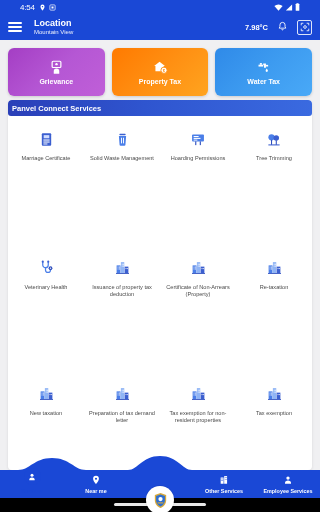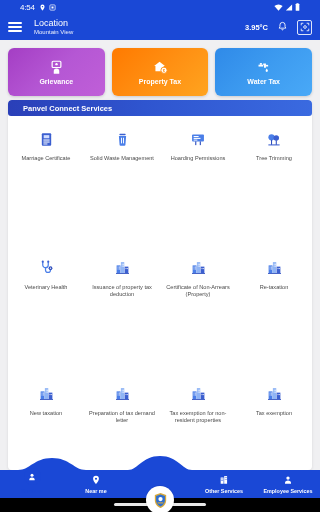--- a/index.html
+++ b/index.html
@@ -25,21 +25,21 @@
 
   
   .appbar {
     height: 26px; background: #1a48d6; color: #fff;
     display: flex; align-items: center; padding: 0 8px;
     position: relative; z-index: 4;
   }
   .hamburger { width: 14px; display: flex; flex-direction: column; gap: 2.5px; cursor: pointer; }
   .hamburger span { display: block; height: 1.6px; background: #fff; border-radius: 1px; }
   .loc-block { margin-left: 12px; line-height: 1.05; }
-  .loc-title { font-size: 9px; font-weight: normal; }
+  .loc-title { font-size: 9px; font-weight: bold; }
   .loc-sub { font-size: 6px; opacity: .92; margin-top: 1px; }
   .appbar-spacer { flex: 1; }
   .temp { font-size: 7.5px; font-weight: bold; margin-right: 9px; }
   .bell { margin-right: 9px; cursor: pointer; }
   .qr-btn {
     width: 15px; height: 15px; border: 1px solid rgba(255,255,255,.85);
     border-radius: 2px; display: flex; align-items: center; justify-content: center;
     cursor: pointer;
   }
 
@@ -59,21 +59,21 @@
   
   .panel {
     position: absolute; left: 8px; right: 8px; top: 100px; bottom: 42px;
     background: #fff; border-radius: 4px;
     box-shadow: 0 1px 3px rgba(0,0,0,.10);
     overflow: hidden; display: flex; flex-direction: column;
   }
   .panel-head {
     height: 16px; border-radius: 3px;
     background: linear-gradient(90deg,#2a3fb8 0%,#2f55cf 45%,#3a6ae0 100%);
-    color: #fff; display: flex; align-items: center; padding-left: 15px;
+    color: #fff; display: flex; align-items: center; padding-left: 4px;
     font-size: 7.5px; font-weight: bold; margin: 0;
   }
   .grid { flex: 1; padding: 6px 0 0 0; }
   .grid-row { display: flex; }
   .cell {
     flex: 1; display: flex; flex-direction: column; align-items: center;
     padding: 6px 4px 0 4px; cursor: pointer;
   }
   .cell-ico { height: 22px; display: flex; align-items: center; justify-content: center; }
   .cell-label {
@@ -154,21 +154,21 @@
     <div class="hamburger">
       <span></span>
         <span></span>
         <span></span>
     </div>
     <div class="loc-block">
       <div class="loc-title">Location</div>
       <div class="loc-sub">Mountain View</div>
     </div>
     <div class="appbar-spacer"></div>
-    <div class="temp">3.95°C</div>
+    <div class="temp">7.98°C</div>
     <div class="bell">
       <svg width="11" height="11" viewBox="0 0 24 24">
         <path fill="none" stroke="#ffffff" stroke-width="1.9" stroke-linejoin="round" d="M12 3a5.6 5.6 0 0 0-5.6 5.6v3.6L4.8 15.6h14.4l-1.6-3.4V8.6A5.6 5.6 0 0 0 12 3z"></path>
         <path fill="none" stroke="#ffffff" stroke-width="1.9" stroke-linecap="round" d="M10.2 18.3a2 2 0 0 0 3.6 0"></path>
       </svg>
     </div>
     <div class="qr-btn">
       <svg width="10" height="10" viewBox="0 0 24 24">
         <path fill="none" stroke="#ffffff" stroke-width="2" d="M3 8V3h5M16 3h5v5M21 16v5h-5M8 21H3v-5"></path>
         <circle cx="12" cy="12" r="3.2" fill="none" stroke="#ffffff" stroke-width="2"></circle>

